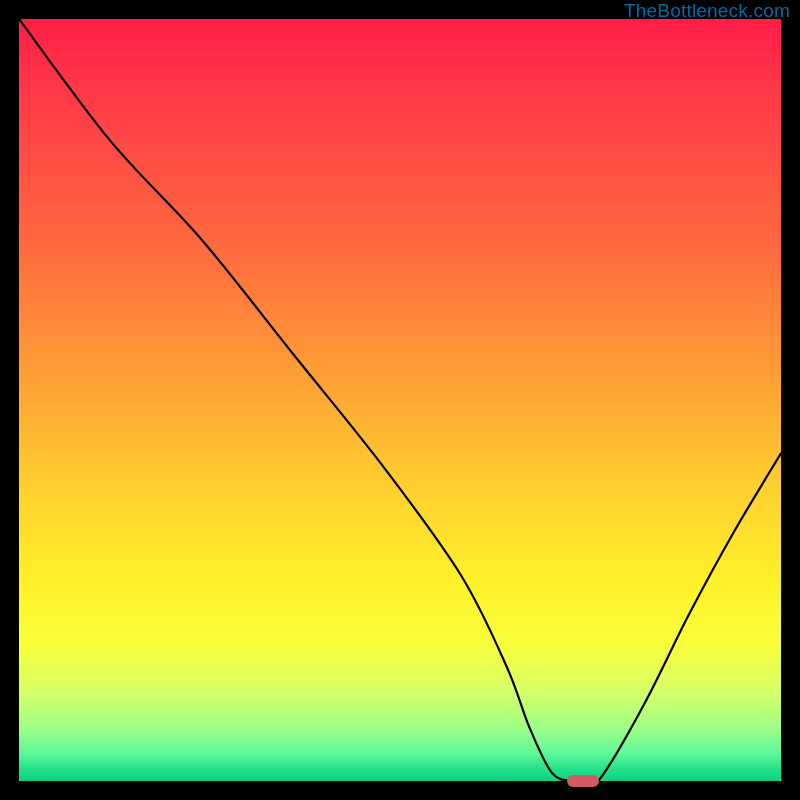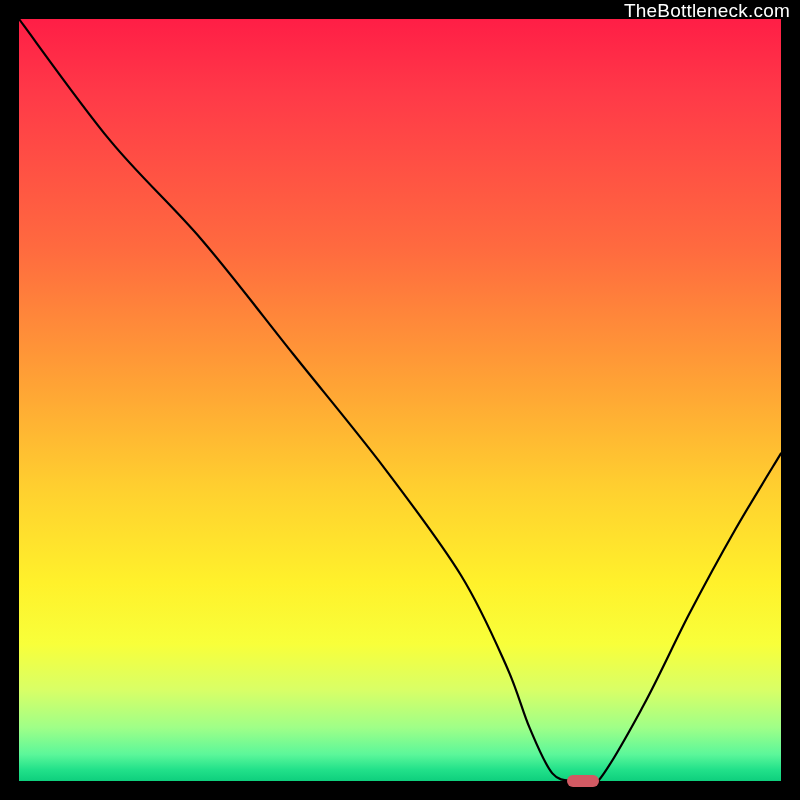--- a/index.html
+++ b/index.html
@@ -50,21 +50,21 @@
   }
   .marker {
     position: absolute;
     background: #d15a63;
     border-radius: 7px;
   }
   .watermark {
     position: absolute;
     top: 0;
     right: 10px;
-    color: #ffffff;
+    color: #0369a1;
     font-size: 19px;
     letter-spacing: 0.2px;
   }
 </style>
 </head>
 <body>
 
 <div class="frame">
 
   <div class="plot-area">

